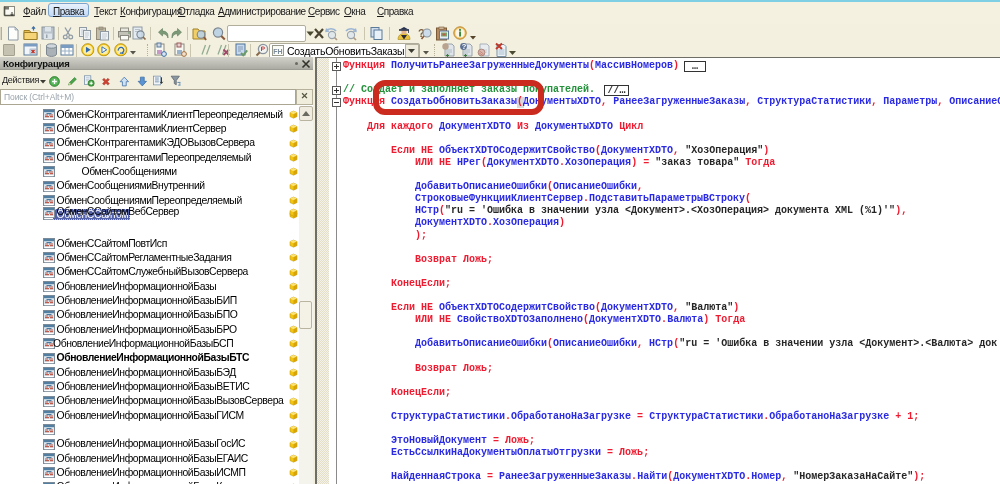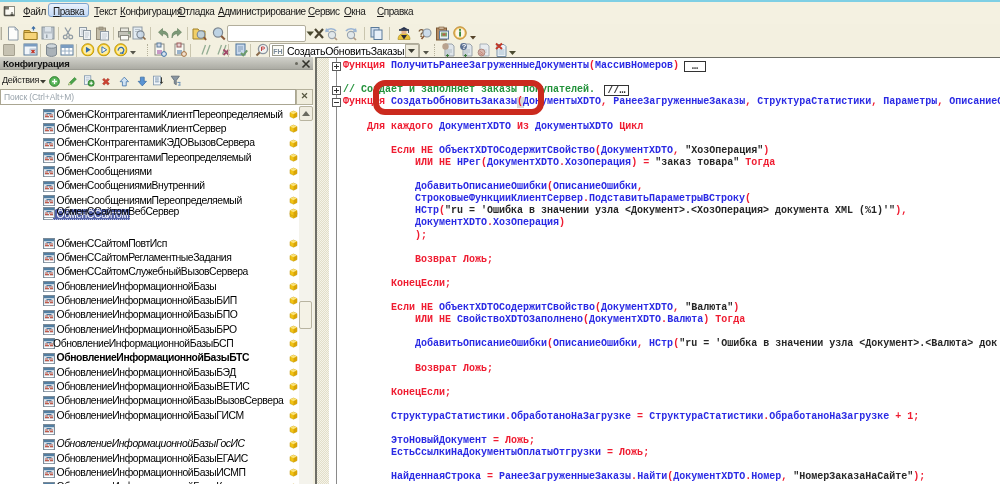--- a/index.html
+++ b/index.html
@@ -408,21 +408,21 @@
     </span>
   </div>
 <div class="trow" style="left:43px;top:164.9px;width:254px;">
     <svg width="12" height="11" viewBox="0 0 12 11" style="position:absolute;left:0;top:1.5px">
       <rect x="0.5" y="0.5" width="11" height="10" fill="#dce6ee" stroke="#7a8a98"></rect>
       <rect x="1" y="1" width="10" height="2.2" fill="#527ea2"></rect>
       <rect x="3.5" y="4" width="5" height="1.2" fill="#4a7aa0"></rect>
       <path d="M2 6 h3 M6 6 h4 M2 7.6 h4 M7 7.6 h3" stroke="#c05a4a" stroke-width="1.1"></path>
       <rect x="1.5" y="9" width="9" height="1.2" fill="#fff"></rect>
     </svg>
-    <span style="position:absolute;left:13.5px;top:0;">ОбменСообщениями</span>
+    <span style="position:absolute;left:13.5px;top:0;padding-left:25px;">ОбменСообщениями</span>
     <span style="position:absolute;left:246px;top:0;">
       <svg width="9" height="9" viewBox="0 0 9 9" style="position:absolute;left:0;top:2.5px">
         <path d="M1 2.6 L4.5 1 L8 2.6 L8 6.6 L4.5 8.2 L1 6.6 z" fill="#f2c414" stroke="#b8920a" stroke-width=".5"></path>
         <path d="M1 2.6 L4.5 4.2 L8 2.6 L4.5 1 z" fill="#fae27a"></path>
         <path d="M4.5 4.2 L8 2.6 L8 6.6 L4.5 8.2 z" fill="#d9a408"></path>
       </svg>
     </span>
   </div>
 <div class="trow" style="left:43px;top:179.2px;width:264px;">
     <svg width="12" height="11" viewBox="0 0 12 11" style="position:absolute;left:0;top:1.5px">
@@ -722,21 +722,21 @@
       <rect x="1.5" y="9" width="9" height="1.2" fill="#fff"></rect>
     </svg>
     <span style="position:absolute;left:246px;top:0;">
       <svg width="9" height="9" viewBox="0 0 9 9" style="position:absolute;left:0;top:2.5px">
         <path d="M1 2.6 L4.5 1 L8 2.6 L8 6.6 L4.5 8.2 L1 6.6 z" fill="#f2c414" stroke="#b8920a" stroke-width=".5"></path>
         <path d="M1 2.6 L4.5 4.2 L8 2.6 L4.5 1 z" fill="#fae27a"></path>
         <path d="M4.5 4.2 L8 2.6 L8 6.6 L4.5 8.2 z" fill="#d9a408"></path>
       </svg>
     </span>
   </div>
-<div class="trow" style="left:43px;top:437.2px;width:230px;font-style:italic;">
+<div class="trow" style="left:43px;top:437.2px;width:230px;">
     <svg width="12" height="11" viewBox="0 0 12 11" style="position:absolute;left:0;top:1.5px">
       <rect x="0.5" y="0.5" width="11" height="10" fill="#dce6ee" stroke="#7a8a98"></rect>
       <rect x="1" y="1" width="10" height="2.2" fill="#527ea2"></rect>
       <rect x="3.5" y="4" width="5" height="1.2" fill="#4a7aa0"></rect>
       <path d="M2 6 h3 M6 6 h4 M2 7.6 h4 M7 7.6 h3" stroke="#c05a4a" stroke-width="1.1"></path>
       <rect x="1.5" y="9" width="9" height="1.2" fill="#fff"></rect>
     </svg>
     <span style="position:absolute;left:13.5px;top:0;">ОбновлениеИнформационнойБазыГосИС</span>
     <span style="position:absolute;left:246px;top:0;">
       <svg width="9" height="9" viewBox="0 0 9 9" style="position:absolute;left:0;top:2.5px">

